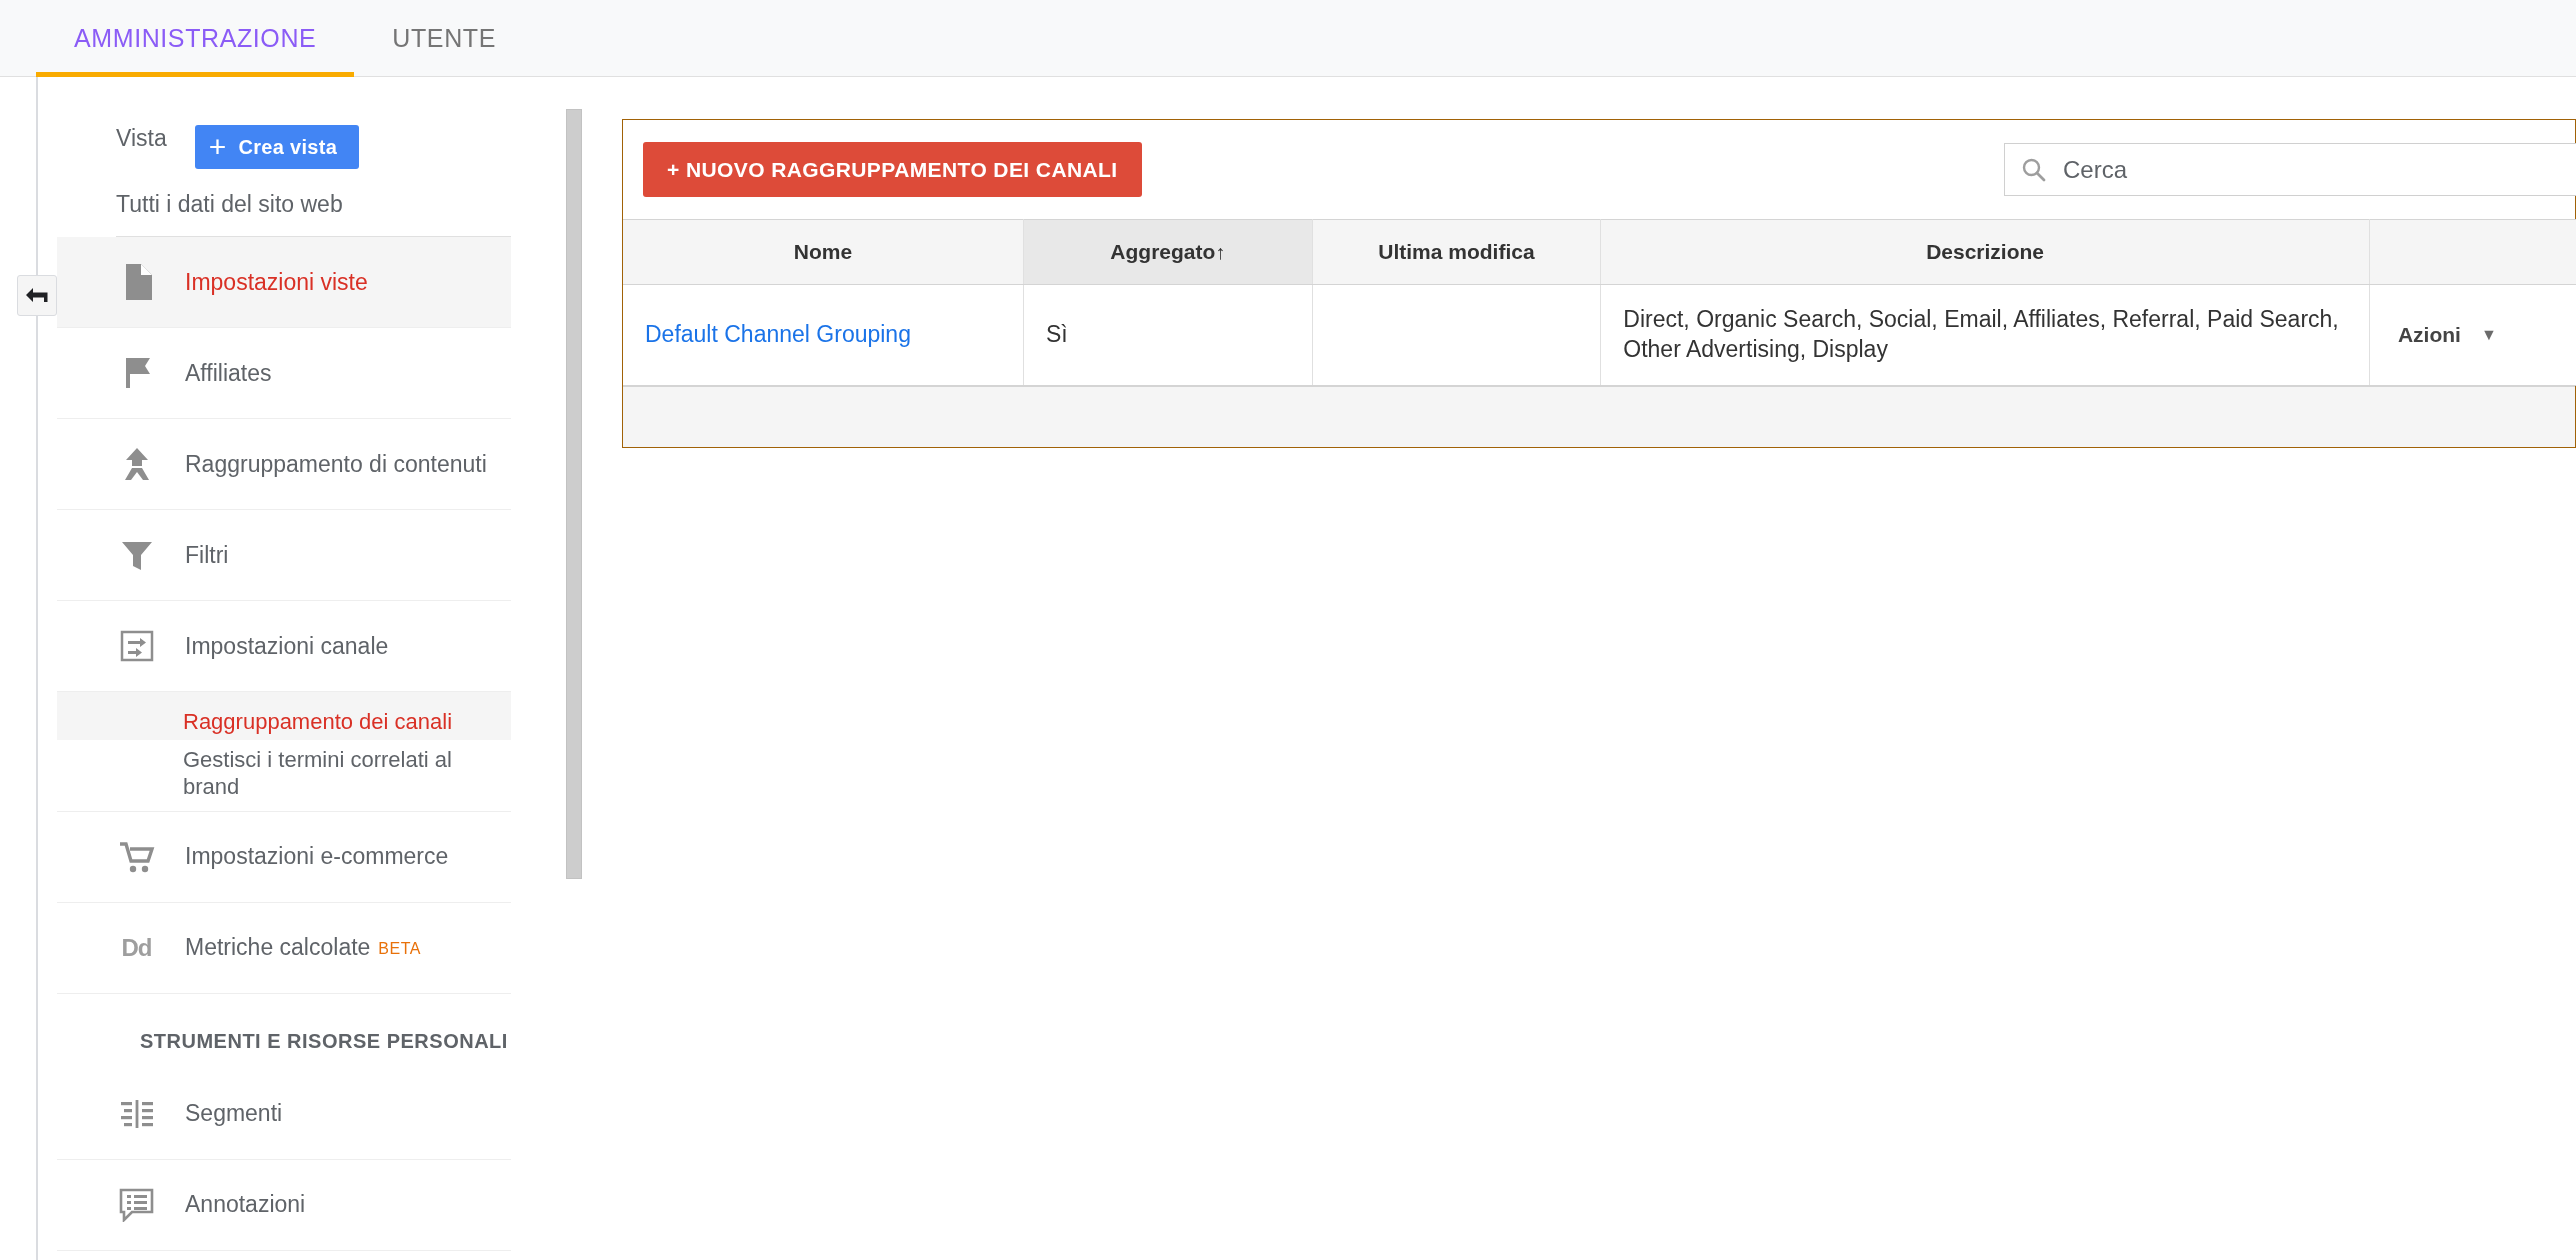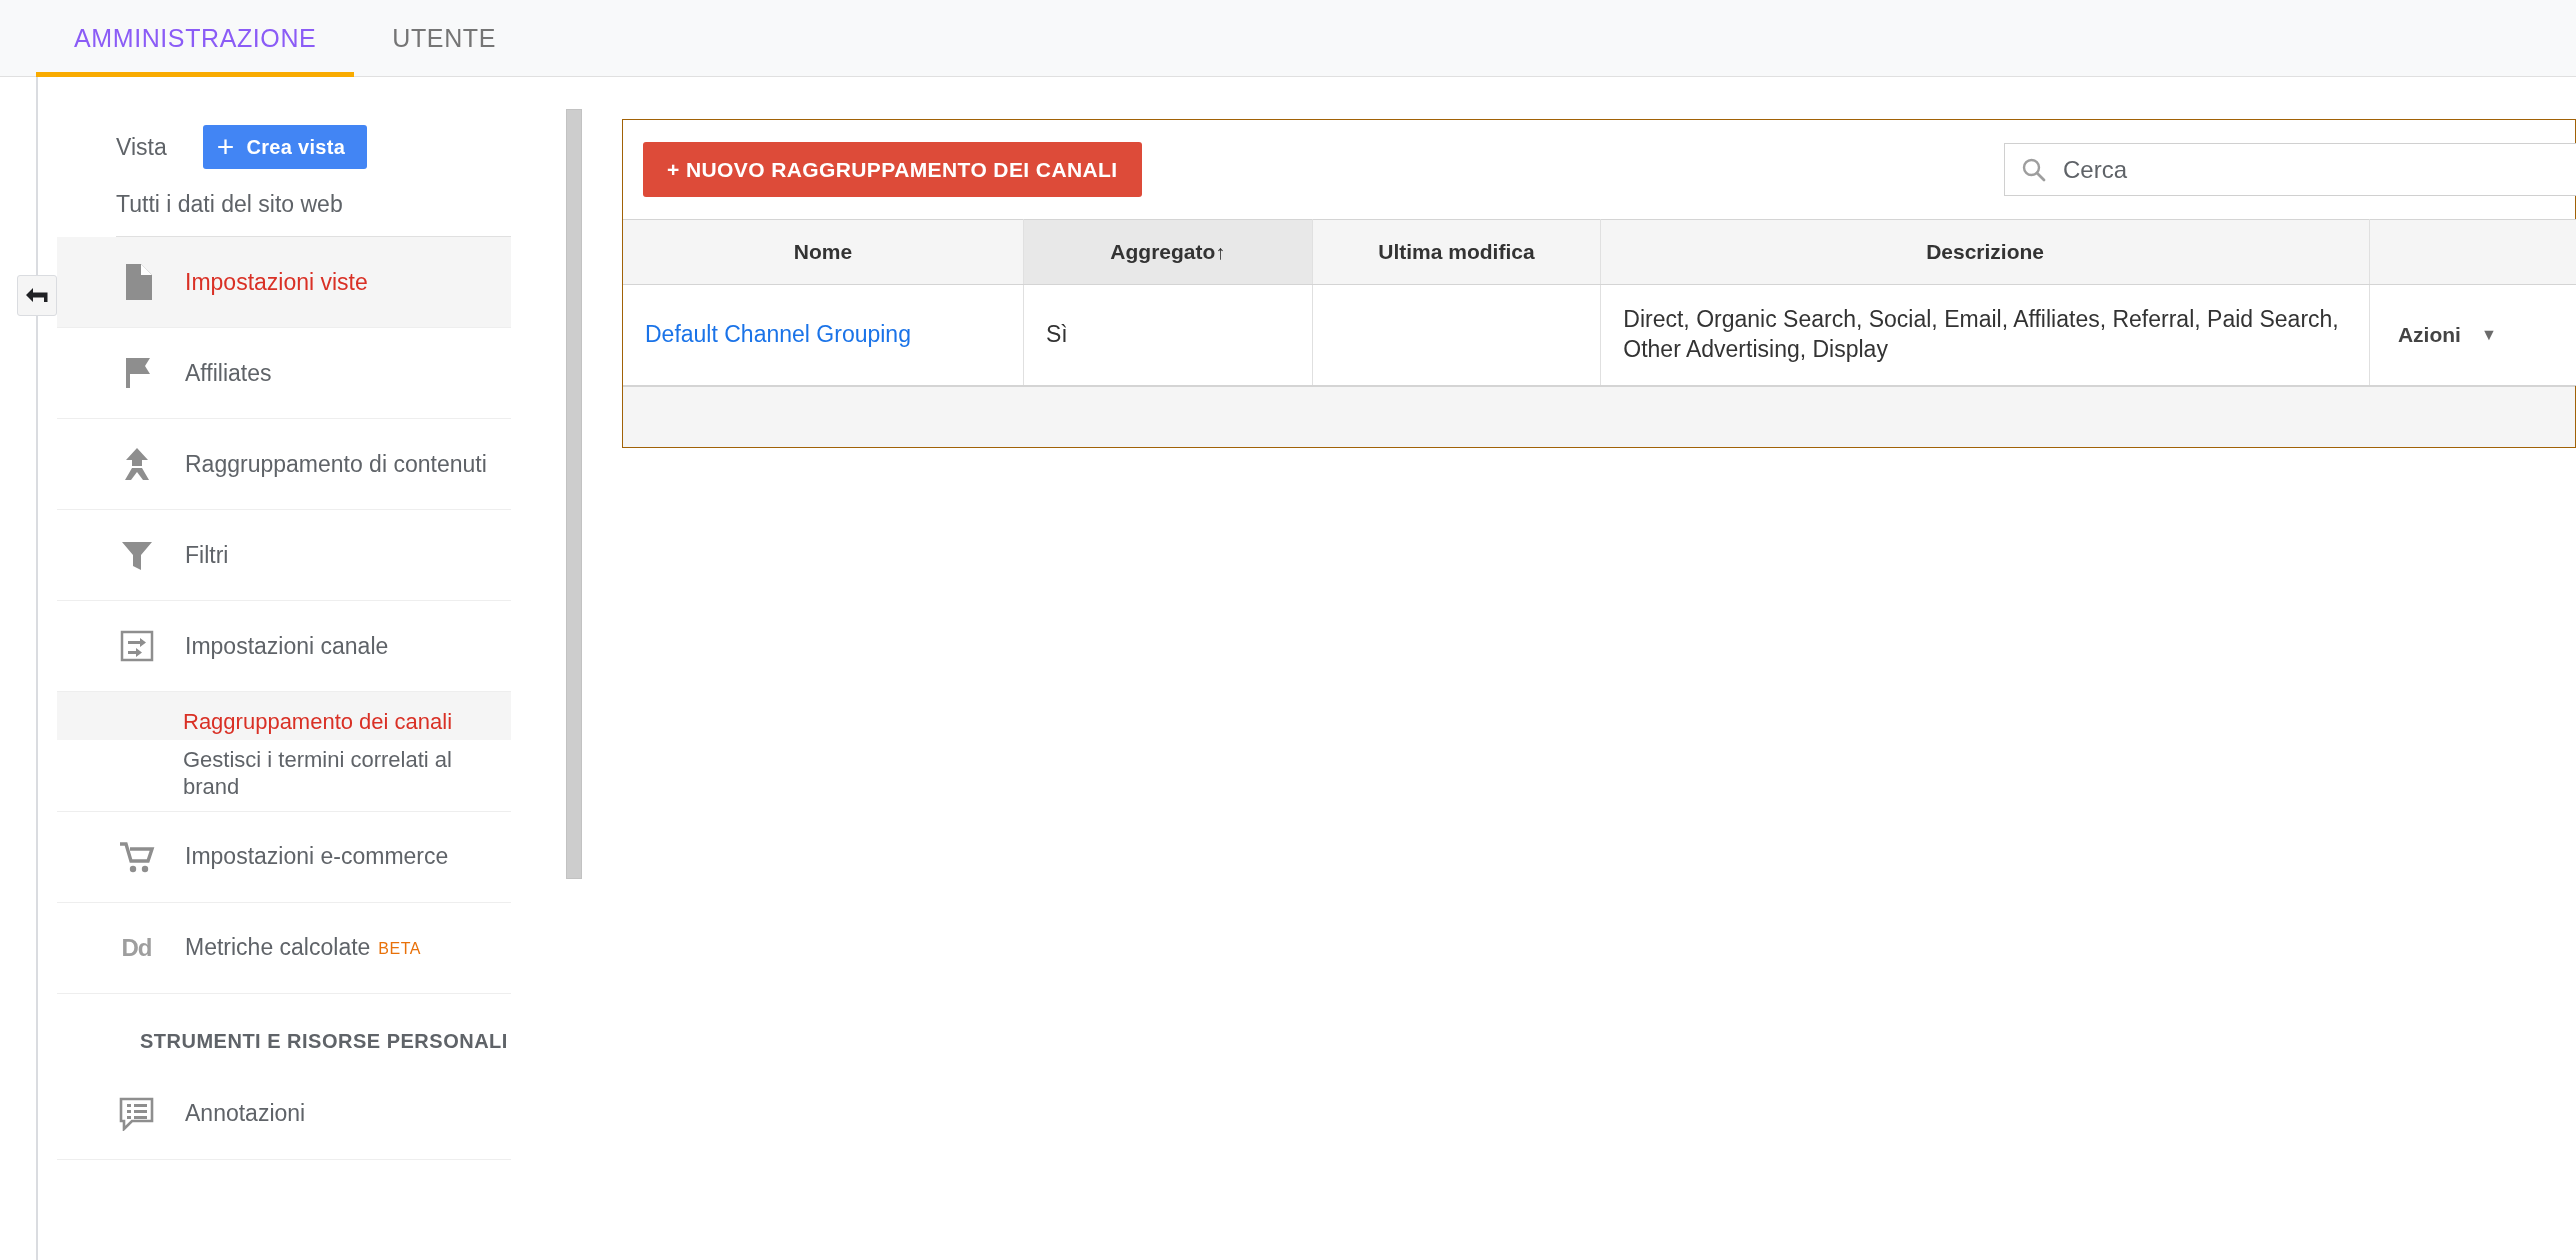--- a/index.html
+++ b/index.html
@@ -54,23 +54,23 @@
   }
   .collapse-btn svg { display: block; }
 
   
   .sidebar {
     position: absolute; left: 57px; top: 107px;
     width: 514px; height: 1154px;
     overflow: hidden;
   }
   .view-head {
-    display: flex; align-items: center;
+    display: flex; 
     padding: 18px 0 0 59px;
-    gap: 36px;
+    gap: 28px;
   }
   .view-label { font-size: 23px; color: #5f6368; }
   .btn-blue {
     background: #4285f4;
     color: #fff;
     border: none;
     border-radius: 3px;
     height: 44px;
     padding: 0 22px 0 14px;
     font-size: 20px;
@@ -347,20 +347,36 @@
 
   <div class="nav-item">
     <span class="ico dd-mono">Dd</span>
     <span class="lbl">
       <span>Metriche calcolate</span><span class="beta">BETA</span>
     </span>
   </div>
 
   <div class="section-head">STRUMENTI E RISORSE PERSONALI</div>
 
+  <div class="nav-item">
+    <span class="ico">
+      <svg width="34" height="30" viewBox="0 0 34 30">
+        <rect x="1" y="3" width="11" height="3.2" fill="#8e8e8e"></rect>
+        <rect x="4" y="10" width="8" height="3.2" fill="#8e8e8e"></rect>
+        <rect x="1" y="17" width="11" height="3.2" fill="#8e8e8e"></rect>
+        <rect x="4" y="24" width="8" height="3.2" fill="#8e8e8e"></rect>
+        <rect x="15.6" y="1" width="2.8" height="28" fill="#8e8e8e"></rect>
+        <rect x="22" y="3" width="11" height="3.2" fill="#8e8e8e"></rect>
+        <rect x="22" y="10" width="11" height="3.2" fill="#8e8e8e"></rect>
+        <rect x="22" y="17" width="11" height="3.2" fill="#8e8e8e"></rect>
+        <rect x="22" y="24" width="11" height="3.2" fill="#8e8e8e"></rect>
+      </svg>
+    </span>
+    <span class="lbl">Segmenti</span>
+  </div>
 
   <div class="nav-item">
     <span class="ico">
       <svg width="36" height="34" viewBox="0 0 36 34">
         <path d="M2 2 h31 v22 H13 L5 32 V24 H2 Z" fill="none" stroke="#8e8e8e" stroke-width="2.6"></path>
         <rect x="8" y="7" width="4" height="3" fill="#8e8e8e"></rect>
         <rect x="15" y="7" width="13" height="3" fill="#8e8e8e"></rect>
         <rect x="8" y="13" width="4" height="3" fill="#8e8e8e"></rect>
         <rect x="15" y="13" width="13" height="3" fill="#8e8e8e"></rect>
         <rect x="8" y="19" width="4" height="3" fill="#8e8e8e"></rect>

